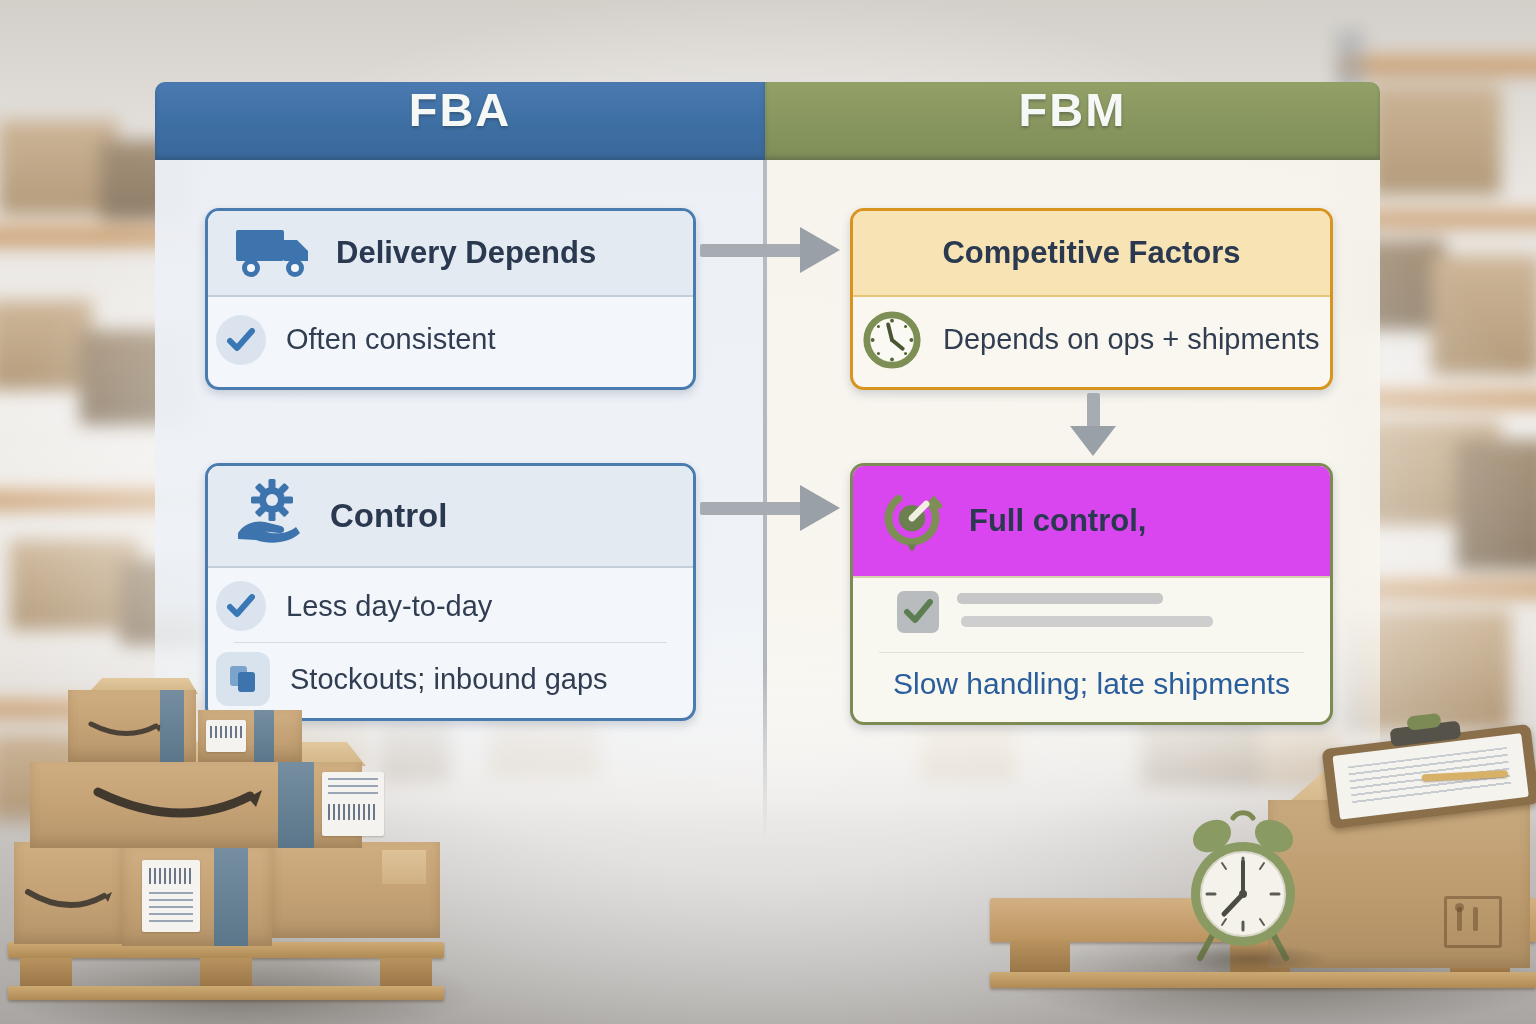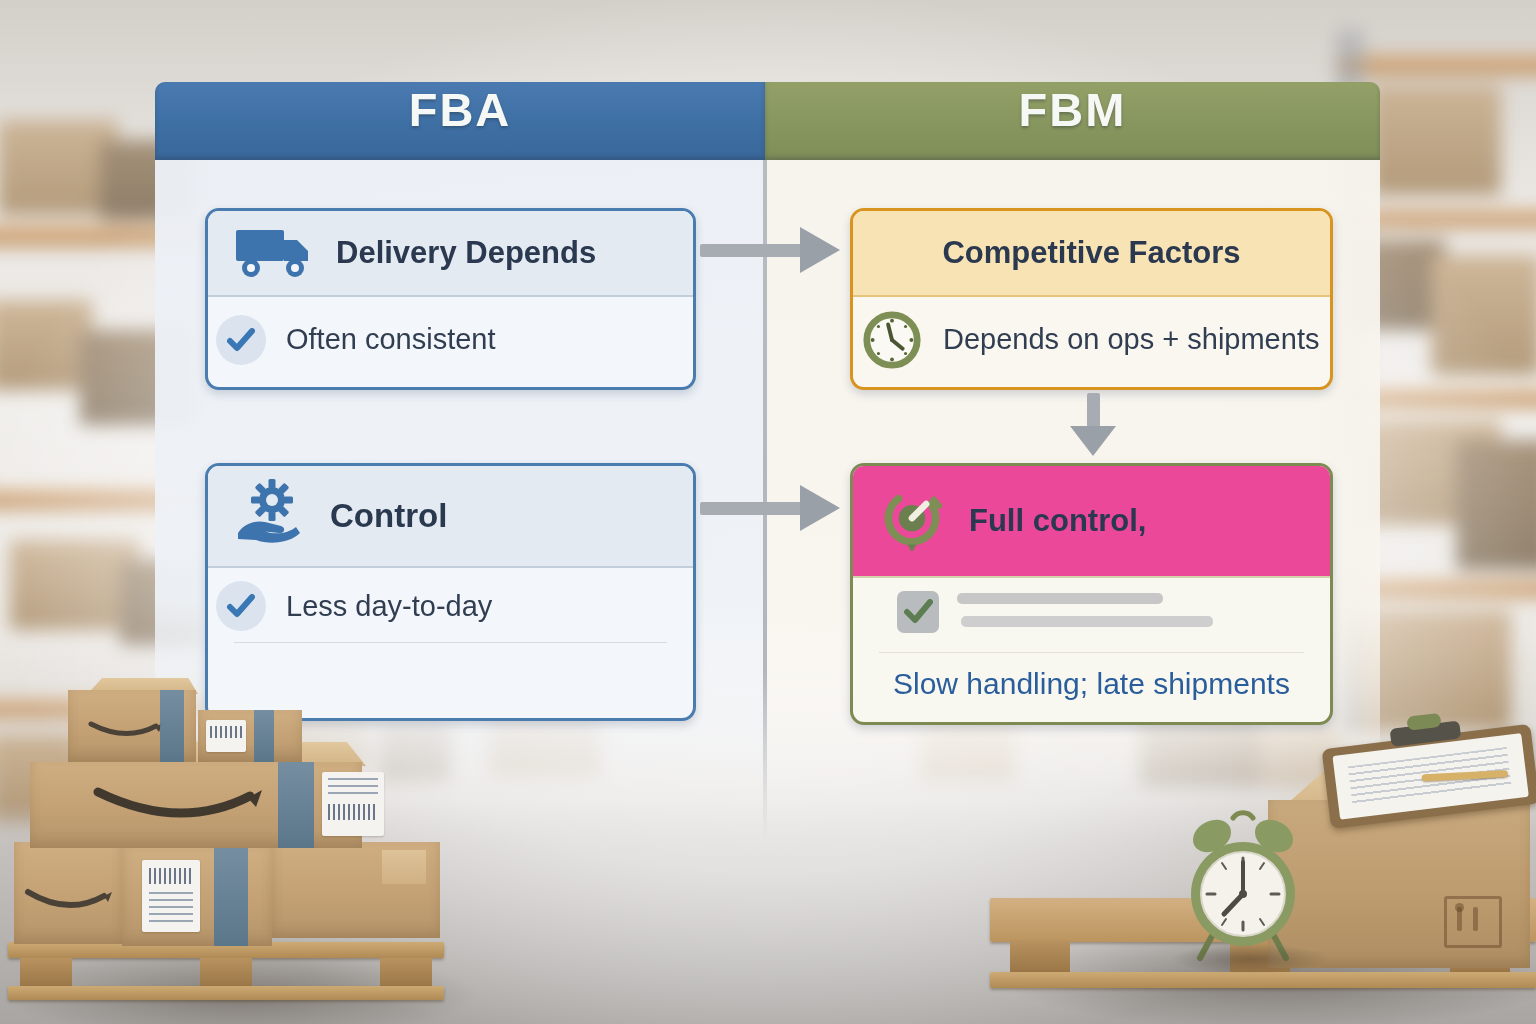--- a/index.html
+++ b/index.html
@@ -181,24 +181,33 @@
       </div>
       <div class="row" style="height:72px;margin-top:2px;text-align:center;">
         <span class="check-circle">
           <svg width="28" height="24" viewBox="0 0 28 24">
               <path d="M3 13 L10 20 L25 3" fill="none" stroke="#3a77b5" stroke-width="6" stroke-linecap="round" stroke-linejoin="round"></path>
             </svg>
         </span>
         <span class="row-text">Less day-to-day</span>
       </div>
       <div class="hairline" style="margin:0 26px;"></div>
+      <div class="row" style="height:72px;">
+        <span class="icon-tile">
+          <svg width="34" height="34" viewBox="0 0 34 34">
+            <rect x="4" y="4" width="17" height="20" rx="3" fill="#7ba3cc"></rect>
+            <rect x="12" y="10" width="17" height="20" rx="3" fill="#3d74ad"></rect>
+          </svg>
+        </span>
+        <span class="row-text">Stockouts; inbound gaps</span>
+      </div>
     </div>
 
     <div class="card" style="left:850px;top:463px;width:477px;height:256px;border:3px solid #7d8a52;background:#f8f7f0;">
-      <div class="card-head" style="height:112px;background:#ec4899;border-bottom:2px solid #d4d3ab;gap:24px;">
+      <div class="card-head" style="height:112px;background:#d946ef;border-bottom:2px solid #d4d3ab;gap:24px;">
         <svg width="66" height="70" viewBox="0 0 70 74">
           <circle cx="35" cy="34" r="25" fill="none" stroke="#7d8f55" stroke-width="8" stroke-dasharray="118 39" stroke-dashoffset="-8" transform="rotate(-55 35 34)" stroke-linecap="round"></circle>
           <path d="M58 14 l6 7" stroke="#7d8f55" stroke-width="6" stroke-linecap="round"></path>
           <circle cx="35" cy="34" r="14" fill="#6c7f4e"></circle>
           <path d="M35 34 L50 19" stroke="#f1efe2" stroke-width="7" stroke-linecap="round"></path>
           <path d="M30 62 l10 0 l-5 8 z" fill="#6c7f4e"></path>
         </svg>
         <span class="card-title" style="line-height:1.18;font-size:31px;">
           <span style="display:block;">Full control,</span>
         </span>

